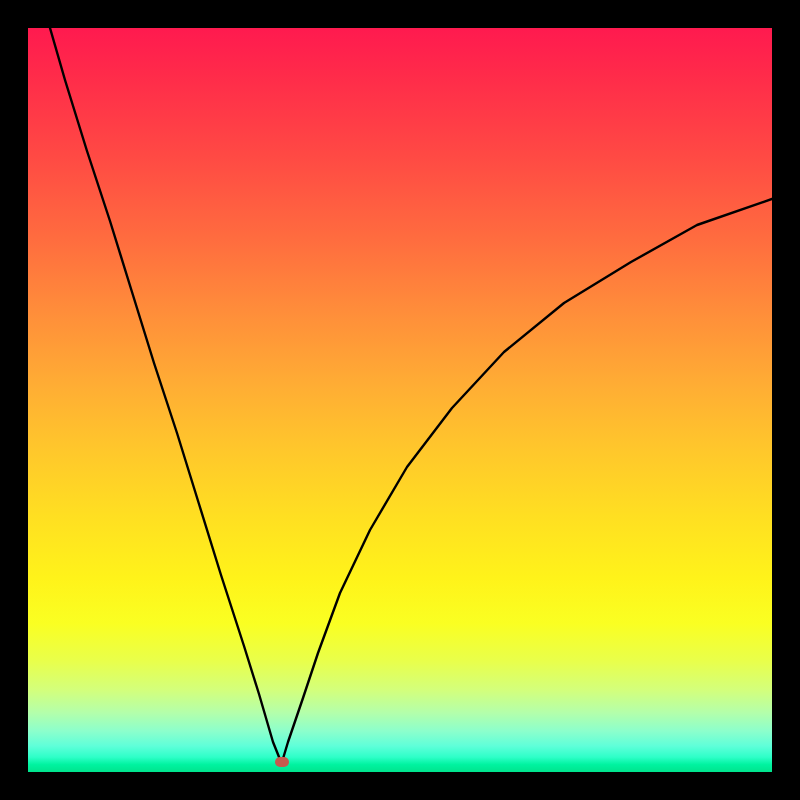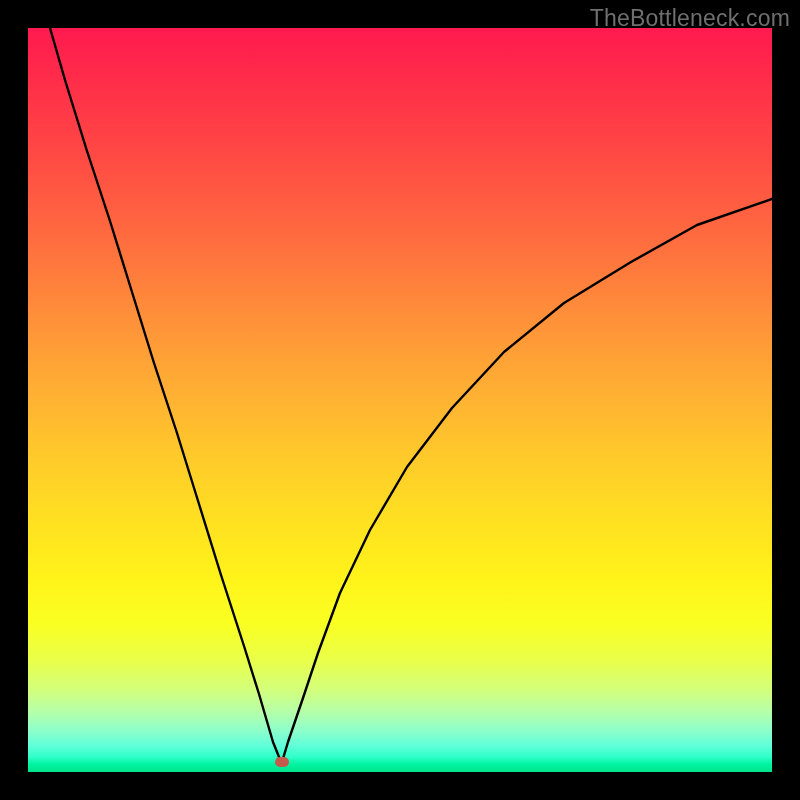--- a/index.html
+++ b/index.html
@@ -105,14 +105,13 @@
                L 476 324
                L 536 275
                L 603 234
                L 669 197
                L 744 171" fill="none" stroke="#000" stroke-width="2.4" stroke-linejoin="round" stroke-linecap="round"></path>
     </svg>
 
     <div class="marker" style="left:254px; top:734px;"></div>
   </div>
 
-  <div class="watermark">TheBottleneck.com</div>
 </div>
 
 </body></html>

